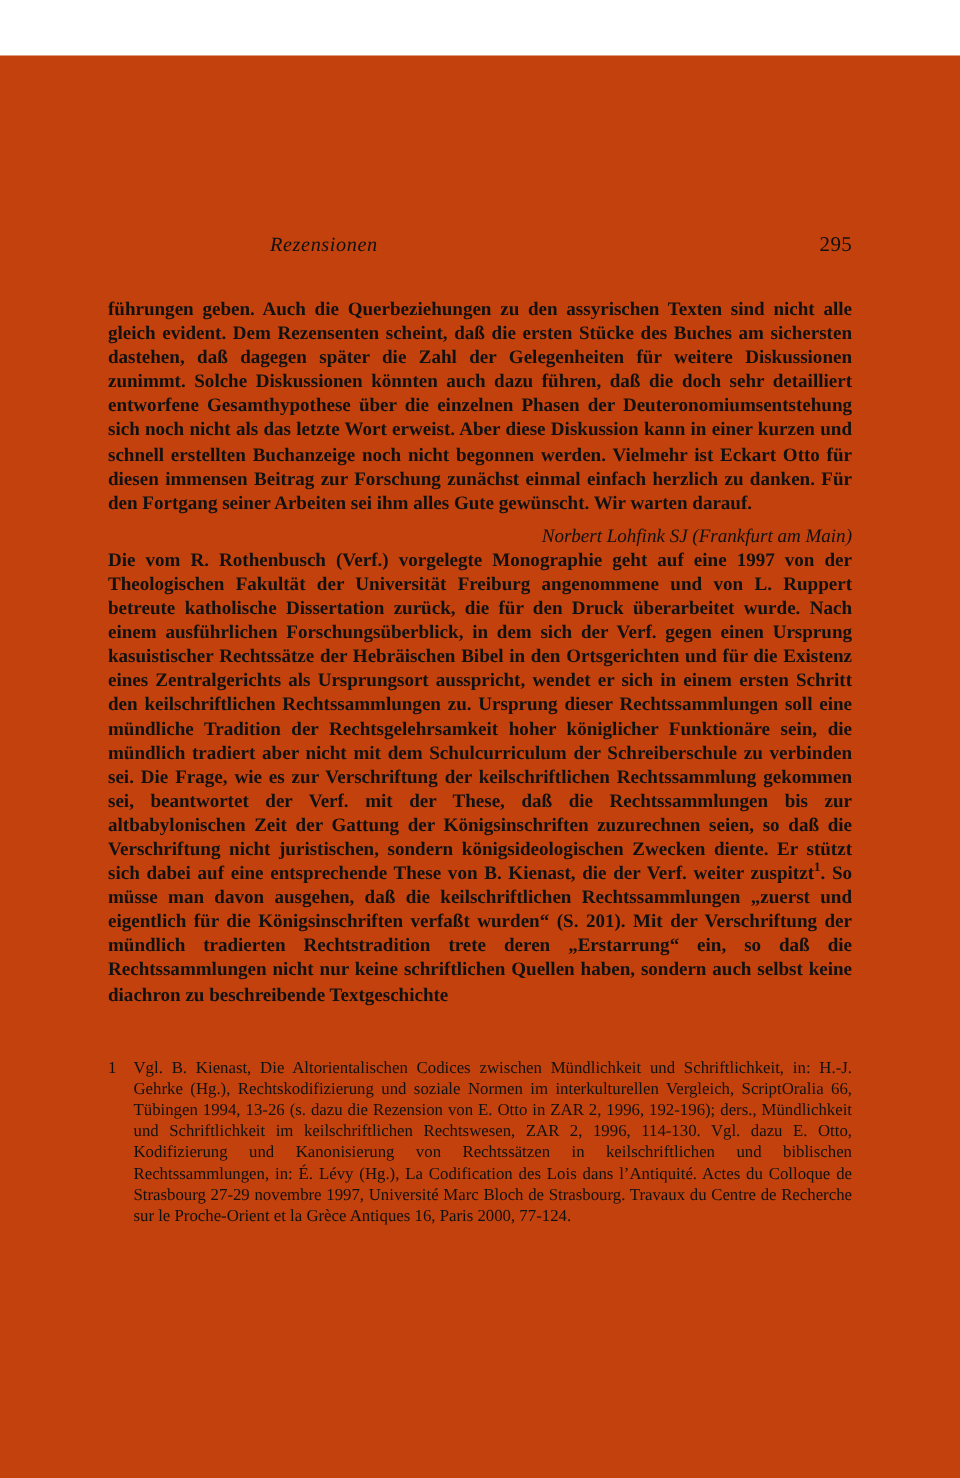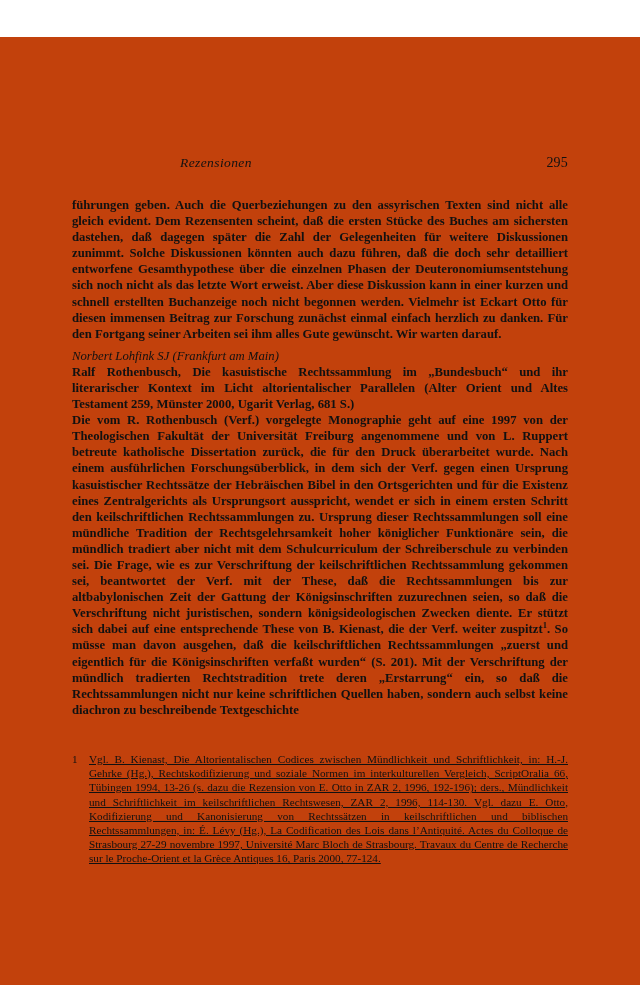--- a/index.html
+++ b/index.html
@@ -51,21 +51,21 @@
     line-height: 16.1px;
     text-align: justify;
     text-justify: inter-word;
     hyphens: manual;
     font-weight: bold;
   }
   .attribution {
     margin: 7px 0 0 0;
     font-size: 12.7px;
     font-style: italic;
-    text-align: left;
+    text-align: right;
   }
   .ref-block {
     margin: 38px 0 0 0;
     font-size: 12.7px;
     line-height: 16.1px;
     text-align: justify;
   }
   .review-body {
     margin: 22px 0 0 0;
   }
@@ -88,21 +88,20 @@
     line-height: 14.2px;
   }
   .footnote-marker {
     width: 17px;
     flex: 0 0 17px;
     text-align: left;
   }
   .footnote-text {
     flex: 1 1 auto;
     text-align: justify;
-    text-decoration: underline;
   }
   sup.fn-ref {
     font-size: 8.6px;
     vertical-align: super;
     line-height: 0;
   }
 </style>
 </head>
 <body>
 
@@ -111,21 +110,20 @@
 
     <div class="running-head">
       <div class="running-title">Rezensionen</div>
       <div class="page-number">295</div>
     </div>
 
     <p class="body-text">führungen geben. Auch die Querbeziehungen zu den assyrischen Texten sind nicht alle gleich evident. Dem Rezensenten scheint, daß die ersten Stücke des Buches am sichersten dastehen, daß dagegen später die Zahl der Gelegenheiten für weitere Diskussionen zunimmt. Solche Diskussionen könnten auch dazu führen, daß die doch sehr detailliert entworfene Gesamthypothese über die einzelnen Phasen der Deuteronomiumsentstehung sich noch nicht als das letzte Wort erweist. Aber diese Diskussion kann in einer kurzen und schnell erstellten Buchanzeige noch nicht begonnen werden. Vielmehr ist Eckart Otto für diesen immensen Beitrag zur Forschung zunächst einmal einfach herzlich zu danken. Für den Fortgang seiner Arbeiten sei ihm alles Gute gewünscht. Wir warten darauf.</p>
 
     <p class="attribution">Norbert Lohfink SJ (Frankfurt am Main)</p>
 
-    <p class="body-text ref-block">Ralf Rothenbusch, Die kasuistische Rechtssammlung im „Bundesbuch“ und ihr literarischer Kontext im Licht altorientalischer Parallelen (Alter Orient und Altes Testament 259, Münster 2000, Ugarit Verlag, 681 S.)</p>
 
     <p class="body-text review-body"><span>Die vom R. Rothenbusch (Verf.) vorgelegte Monographie geht auf eine 1997 von der Theologischen Fakultät der Universität Freiburg angenommene und von L. Ruppert betreute katholische Dissertation zurück, die für den Druck überarbeitet wurde. Nach einem ausführlichen Forschungsüberblick, in dem sich der Verf. gegen einen Ursprung kasuistischer Rechtssätze der Hebräischen Bibel in den Ortsgerichten und für die Existenz eines Zentralgerichts als Ursprungsort ausspricht, wendet er sich in einem ersten Schritt den keilschriftlichen Rechtssammlungen zu. Ursprung dieser Rechtssammlungen soll eine mündliche Tradition der Rechtsgelehrsamkeit hoher königlicher Funktionäre sein, die mündlich tradiert aber nicht mit dem Schulcurriculum der Schreiberschule zu verbinden sei. Die Frage, wie es zur Verschriftung der keilschriftlichen Rechtssammlung gekommen sei, beantwortet der Verf. mit der These, daß die Rechtssammlungen bis zur altbabylonischen Zeit der Gattung der Königsinschriften zuzurechnen seien, so daß die Verschriftung nicht juristischen, sondern königsideologischen Zwecken diente. Er stützt sich dabei auf eine entsprechende These von B. Kienast, die der Verf. weiter zuspitzt</span><sup class="fn-ref">1</sup><span>. So müsse man davon ausgehen, daß die keilschriftlichen Rechtssammlungen „zuerst und eigentlich für die Königsinschriften verfaßt wurden“ (S. 201). Mit der Verschriftung der mündlich tradierten Rechtstradition trete deren „Erstarrung“ ein, so daß die Rechtssammlungen nicht nur keine schriftlichen Quellen haben, sondern auch selbst keine diachron zu beschreibende Textgeschichte</span></p>
 
     <div class="footnote-area">
       <div class="footnote-rule"></div>
       <div class="footnote">
         <div class="footnote-marker">1</div>
         <div class="footnote-text">Vgl. B. Kienast, Die Altorientalischen Codices zwischen Mündlichkeit und Schriftlichkeit, in: H.-J. Gehrke (Hg.), Rechtskodifizierung und soziale Normen im interkulturellen Vergleich, ScriptOralia 66, Tübingen 1994, 13-26 (s. dazu die Rezension von E. Otto in ZAR 2, 1996, 192-196); ders., Mündlichkeit und Schriftlichkeit im keilschriftlichen Rechtswesen, ZAR 2, 1996, 114-130. Vgl. dazu E. Otto, Kodifizierung und Kanonisierung von Rechtssätzen in keilschriftlichen und biblischen Rechtssammlungen, in: É. Lévy (Hg.), La Codification des Lois dans l’Antiquité. Actes du Colloque de Strasbourg 27-29 novembre 1997, Université Marc Bloch de Strasbourg. Travaux du Centre de Recherche sur le Proche-Orient et la Grèce Antiques 16, Paris 2000, 77-124.</div>
       </div>
     </div>

